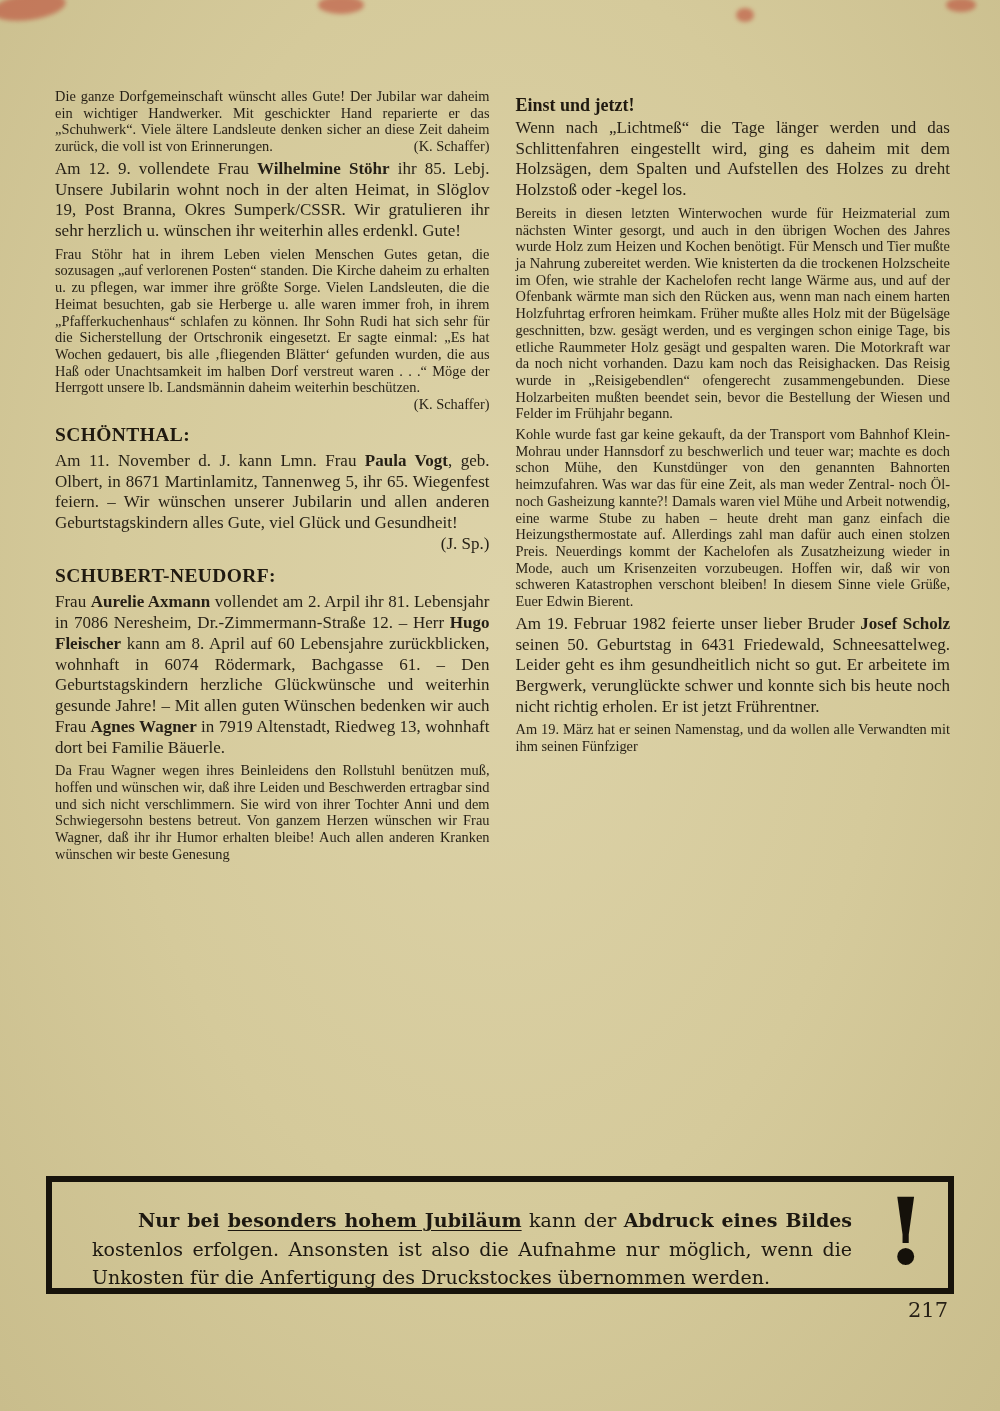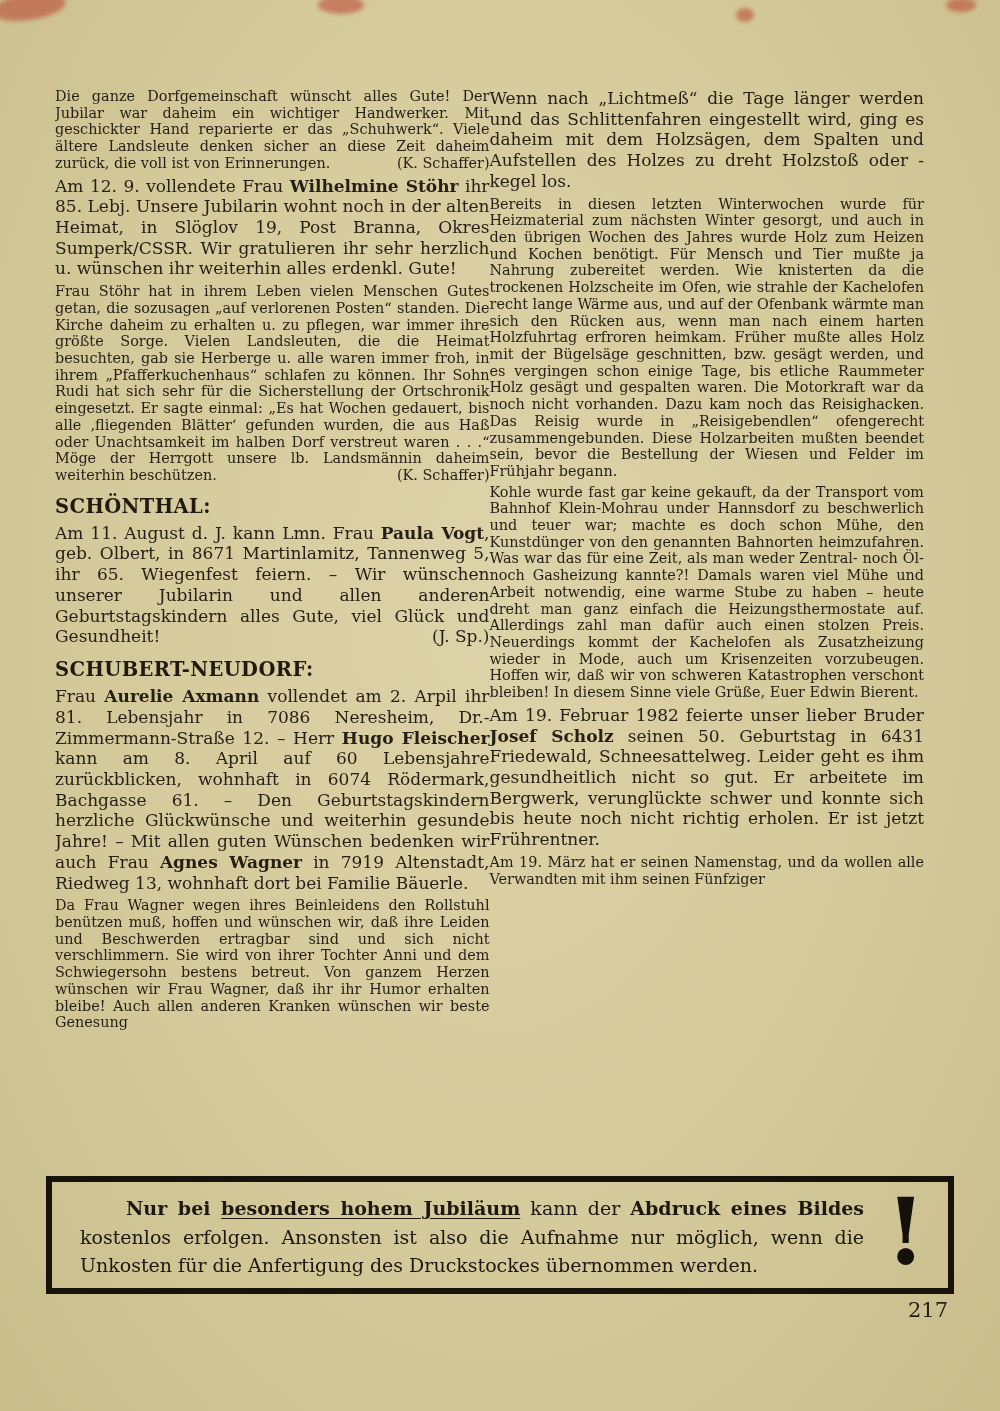--- a/index.html
+++ b/index.html
@@ -20,21 +20,23 @@
     background: #bb4030;
     opacity: 0.55;
     filter: blur(2px);
     border-radius: 50%;
   }
   .content {
     position: absolute;
     left: 55px; right: 50px; top: 88px;
     height: 1082px;
     display: flex;
+    gap: 26px;
     overflow: hidden;
+    font-family: Liberation Serif, serif;
   }
   .column {
     width: calc(50% - 13px);
     text-align: justify;
     hyphens: auto;
     -webkit-hyphens: auto;
   }
   .para { margin: 0 0 4px 0; }
   .para.normal { font-size: 17px; line-height: 1.22; }
   .para.small  { font-size: 14.4px; line-height: 1.16; }
@@ -54,21 +56,21 @@
   }
   .notice-box {
     position: absolute;
     left: 46px; right: 46px; top: 1176px;
     height: 118px;
     box-sizing: border-box;
     border: 6px solid #17130b;
     padding: 12px 84px 12px 28px;
   }
   .notice-text {
-    margin: 0;
+    margin: 12px;
     font-size: 19px;
     line-height: 1.5;
     text-align: justify;
     text-indent: 46px;
     color: #1d1810;
   }
   .notice-bang {
     position: absolute;
     right: 22px; top: 4px;
     font-size: 92px;
@@ -92,26 +94,27 @@
   <div class="smudge" style="left:318px; top:-4px; width:46px; height:18px;"></div>
   <div class="smudge" style="left:736px; top:8px; width:18px; height:14px;"></div>
   <div class="smudge" style="left:946px; top:-2px; width:30px; height:14px;"></div>
 
   <div class="content">
     <div class="column" id="col-left">
         <p class="para small"><span>Die ganze Dorfgemeinschaft wünscht alles Gute! Der Jubilar war daheim ein wichtiger Handwerker. Mit geschickter Hand reparierte er das „Schuhwerk“. Viele ältere Landsleute denken sicher an diese Zeit daheim zurück, die voll ist von Erinnerungen. </span><span class="sig">(K. Schaffer)</span></p>
         <p class="para normal"><span>Am 12. 9. vollendete Frau </span><span class="b">Wilhelmine Stöhr</span><span> ihr 85. Lebj. Unsere Jubilarin wohnt noch in der alten Heimat, in Slöglov 19, Post Branna, Okres Sumperk/CSSR. Wir gratulieren ihr sehr herzlich u. wünschen ihr weiterhin alles erdenkl. Gute!</span></p>
         <p class="para small"><span>Frau Stöhr hat in ihrem Leben vielen Menschen Gutes getan, die sozusagen „auf verlorenen Posten“ standen. Die Kirche daheim zu erhalten u. zu pflegen, war immer ihre größte Sorge. Vielen Landsleuten, die die Heimat besuchten, gab sie Herberge u. alle waren immer froh, in ihrem „Pfafferkuchenhaus“ schlafen zu können. Ihr Sohn Rudi hat sich sehr für die Sicherstellung der Ortschronik eingesetzt. Er sagte einmal: „Es hat Wochen gedauert, bis alle ‚fliegenden Blätter‘ gefunden wurden, die aus Haß oder Unachtsamkeit im halben Dorf verstreut waren . . .“ Möge der Herrgott unsere lb. Landsmännin daheim weiterhin beschützen. </span><span class="sig">(K. Schaffer)</span></p>
         <h2 class="head1">SCHÖNTHAL:</h2>
-        <p class="para normal"><span>Am 11. August d. J. kann Lmn. Frau </span><span class="b">Paula Vogt</span><span>, geb. Olbert, in 8671 Martinlamitz, Tannenweg 5, ihr 65. Wiegenfest feiern. – Wir wünschen unserer Jubilarin und allen anderen Geburtstagskindern alles Gute, viel Glück und Gesundheit! </span><span class="sig">(J. Sp.)</span></p>
+        <p class="para normal"><span>Am 11. November d. J. kann Lmn. Frau </span><span class="b">Paula Vogt</span><span>, geb. Olbert, in 8671 Martinlamitz, Tannenweg 5, ihr 65. Wiegenfest feiern. – Wir wünschen unserer Jubilarin und allen anderen Geburtstagskindern alles Gute, viel Glück und Gesundheit! </span><span class="sig">(J. Sp.)</span></p>
         <h2 class="head1">SCHUBERT-NEUDORF:</h2>
         <p class="para normal"><span>Frau </span><span class="b">Aurelie Axmann</span><span> vollendet am 2. Arpil ihr 81. Lebensjahr in 7086 Neresheim, Dr.-Zimmermann-Straße 12. – Herr </span><span class="b">Hugo Fleischer</span><span> kann am 8. April auf 60 Lebensjahre zurückblicken, wohnhaft in 6074 Rödermark, Bachgasse 61. – Den Geburtstagskindern herzliche Glückwünsche und weiterhin gesunde Jahre! – Mit allen guten Wünschen bedenken wir auch Frau </span><span class="b">Agnes Wagner</span><span> in 7919 Altenstadt, Riedweg 13, wohnhaft dort bei Familie Bäuerle.</span></p>
         <p class="para small"><span>Da Frau Wagner wegen ihres Beinleidens den Rollstuhl benützen muß, hoffen und wünschen wir, daß ihre Leiden und Beschwerden ertragbar sind und sich nicht verschlimmern. Sie wird von ihrer Tochter Anni und dem Schwiegersohn bestens betreut. Von ganzem Herzen wünschen wir Frau Wagner, daß ihr ihr Humor erhalten bleibe! Auch allen anderen Kranken wünschen wir beste Genesung</span></p>
       </div>
     <div class="column" id="col-right">
+        <h2 class="head2">Einst und jetzt!</h2>
         <p class="para normal"><span>Wenn nach „Lichtmeß“ die Tage länger werden und das Schlittenfahren eingestellt wird, ging es daheim mit dem Holzsägen, dem Spalten und Aufstellen des Holzes zu dreht Holzstoß oder -kegel los.</span></p>
         <p class="para small"><span>Bereits in diesen letzten Winterwochen wurde für Heizmaterial zum nächsten Winter gesorgt, und auch in den übrigen Wochen des Jahres wurde Holz zum Heizen und Kochen benötigt. Für Mensch und Tier mußte ja Nahrung zubereitet werden. Wie knisterten da die trockenen Holzscheite im Ofen, wie strahle der Kachelofen recht lange Wärme aus, und auf der Ofenbank wärmte man sich den Rücken aus, wenn man nach einem harten Holzfuhrtag erfroren heimkam. Früher mußte alles Holz mit der Bügelsäge geschnitten, bzw. gesägt werden, und es vergingen schon einige Tage, bis etliche Raummeter Holz gesägt und gespalten waren. Die Motorkraft war da noch nicht vorhanden. Dazu kam noch das Reisighacken. Das Reisig wurde in „Reisigebendlen“ ofengerecht zusammengebunden. Diese Holzarbeiten mußten beendet sein, bevor die Bestellung der Wiesen und Felder im Frühjahr begann.</span></p>
         <p class="para small"><span>Kohle wurde fast gar keine gekauft, da der Transport vom Bahnhof Klein-Mohrau under Hannsdorf zu beschwerlich und teuer war; machte es doch schon Mühe, den Kunstdünger von den genannten Bahnorten heimzufahren. Was war das für eine Zeit, als man weder Zentral- noch Öl- noch Gasheizung kannte?! Damals waren viel Mühe und Arbeit notwendig, eine warme Stube zu haben – heute dreht man ganz einfach die Heizungsthermostate auf. Allerdings zahl man dafür auch einen stolzen Preis. Neuerdings kommt der Kachelofen als Zusatzheizung wieder in Mode, auch um Krisenzeiten vorzubeugen. Hoffen wir, daß wir von schweren Katastrophen verschont bleiben! In diesem Sinne viele Grüße, Euer Edwin Bierent.</span></p>
         <p class="para normal"><span>Am 19. Februar 1982 feierte unser lieber Bruder </span><span class="b">Josef Scholz</span><span> seinen 50. Geburtstag in 6431 Friedewald, Schneesattelweg. Leider geht es ihm gesundheitlich nicht so gut. Er arbeitete im Bergwerk, verunglückte schwer und konnte sich bis heute noch nicht richtig erholen. Er ist jetzt Frührentner.</span></p>
         <p class="para small"><span>Am 19. März hat er seinen Namenstag, und da wollen alle Verwandten mit ihm seinen Fünfziger</span></p>
       </div>
   </div>
 
   <div class="notice-box">
     <p class="notice-text" id="notice-text"><span class="b">Nur bei </span><span class="b u">besonders hohem Jubiläum</span><span> kann der </span><span class="b">Abdruck eines Bildes</span><span> kostenlos erfolgen. Ansonsten ist also die Aufnahme nur möglich, wenn die Unkosten für die Anfertigung des Druckstockes übernommen werden.</span></p>

